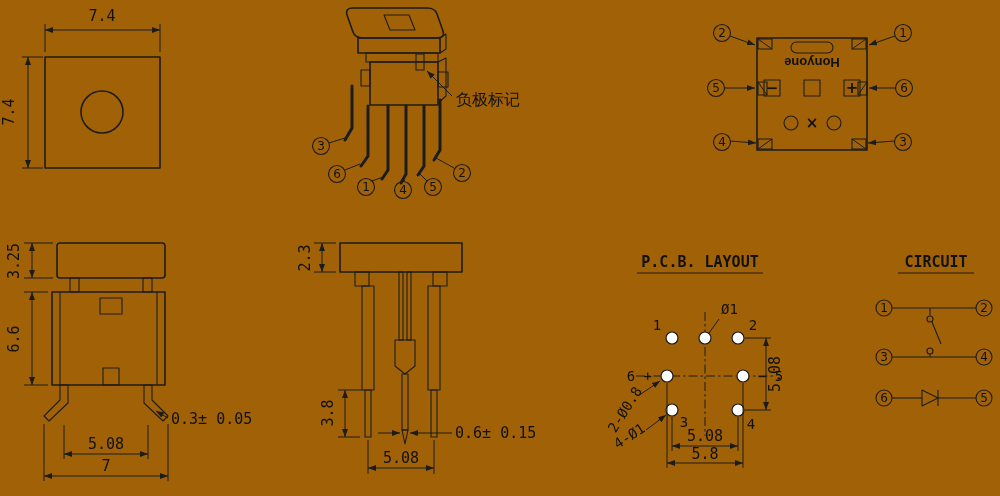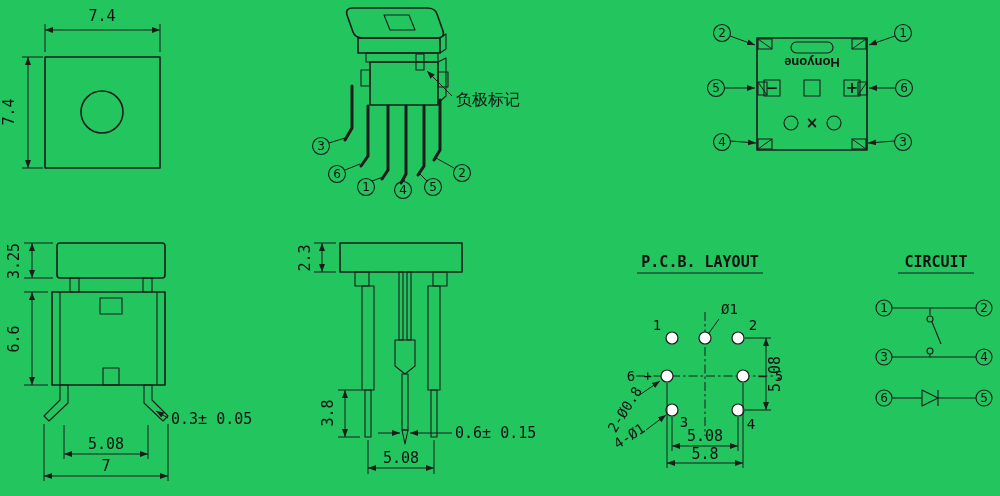--- a/index.html
+++ b/index.html
@@ -1,16 +1,16 @@
 <!DOCTYPE html>
 <html><head>
 <meta charset="utf-8">
 <style>
   html,body{margin:0;padding:0;background:#ffffff;}
-  #stage{position:relative;width:1000px;height:496px;background:#22c55e;overflow:hidden;
+  #stage{position:relative;width:1000px;height:496px;background:#a16207;overflow:hidden;
          font-family:"DejaVu Sans",sans-serif;}
   svg{position:absolute;left:0;top:0;}
   .ol{fill:none;stroke:#1c1c1c;stroke-width:1.6;stroke-linejoin:round;}
   .tn{fill:none;stroke:#1c1c1c;stroke-width:1.1;stroke-linejoin:round;}
   .dm{fill:none;stroke:#1c1c1c;stroke-width:1;}
   .pin{fill:none;stroke:#1c1c1c;stroke-width:3;stroke-linecap:round;}
   .hole{fill:#fff;stroke:#1c1c1c;stroke-width:1.2;}
   .dash{stroke-dasharray:9 3 2.5 3;}
   text{fill:#111;}
   .t15{font:15px "DejaVu Sans Mono",monospace;}

